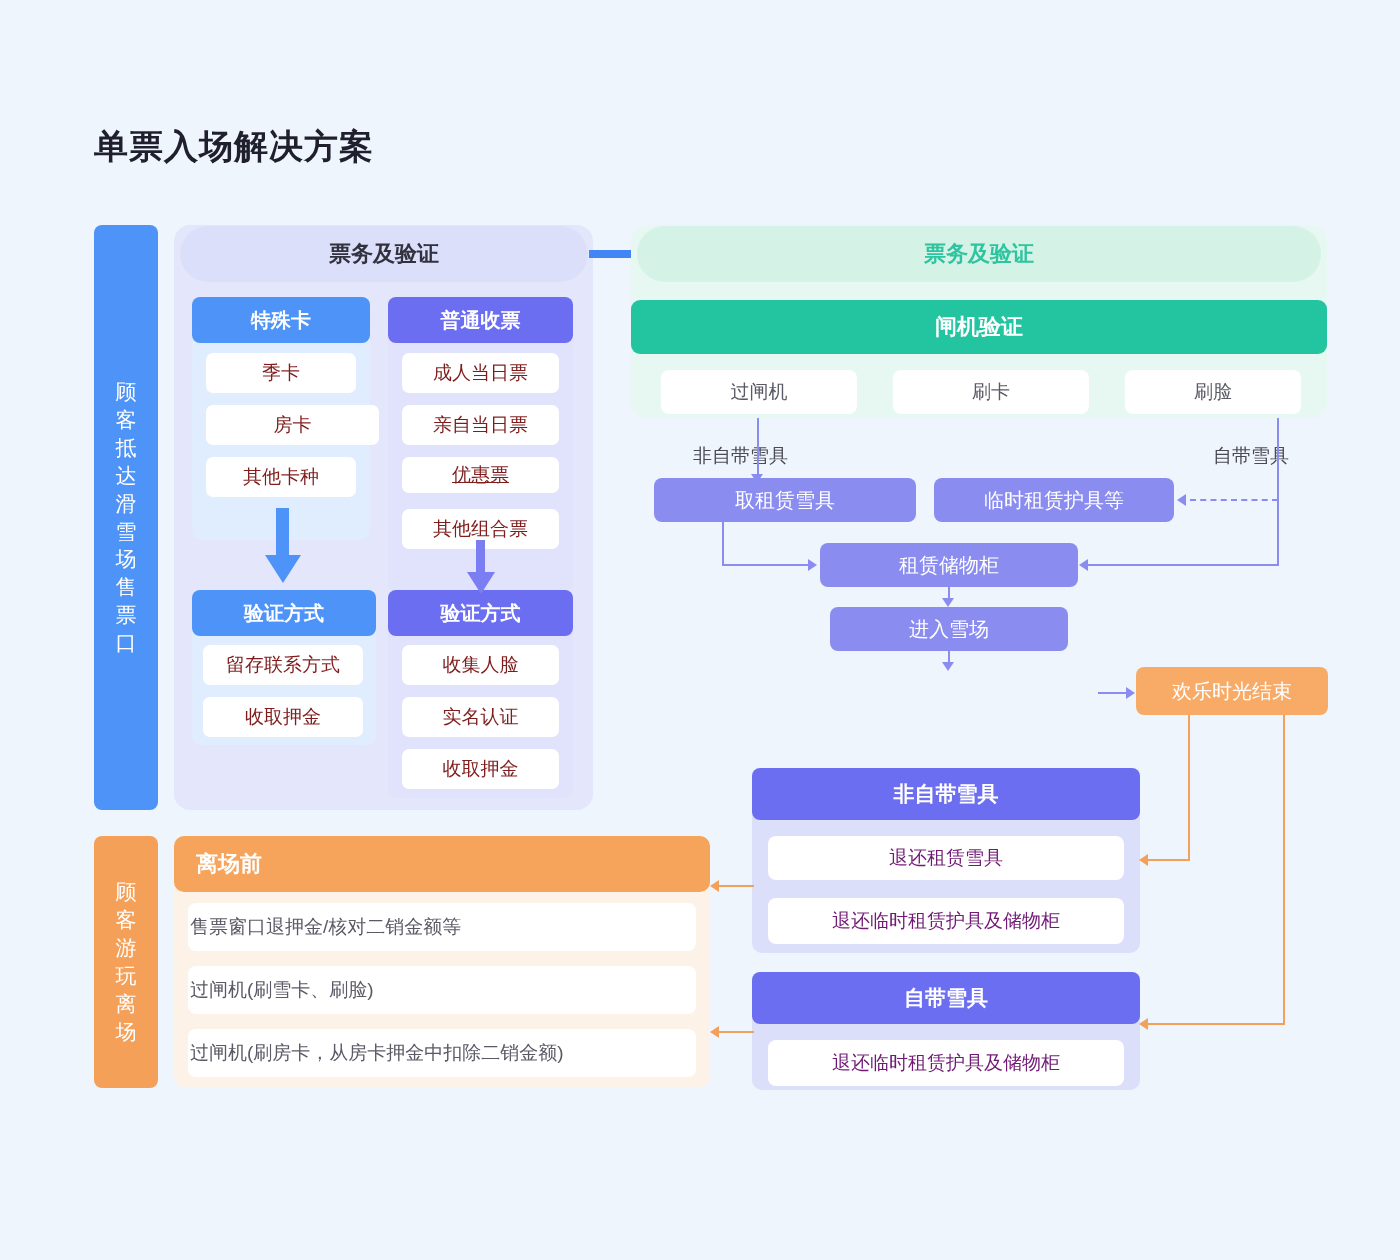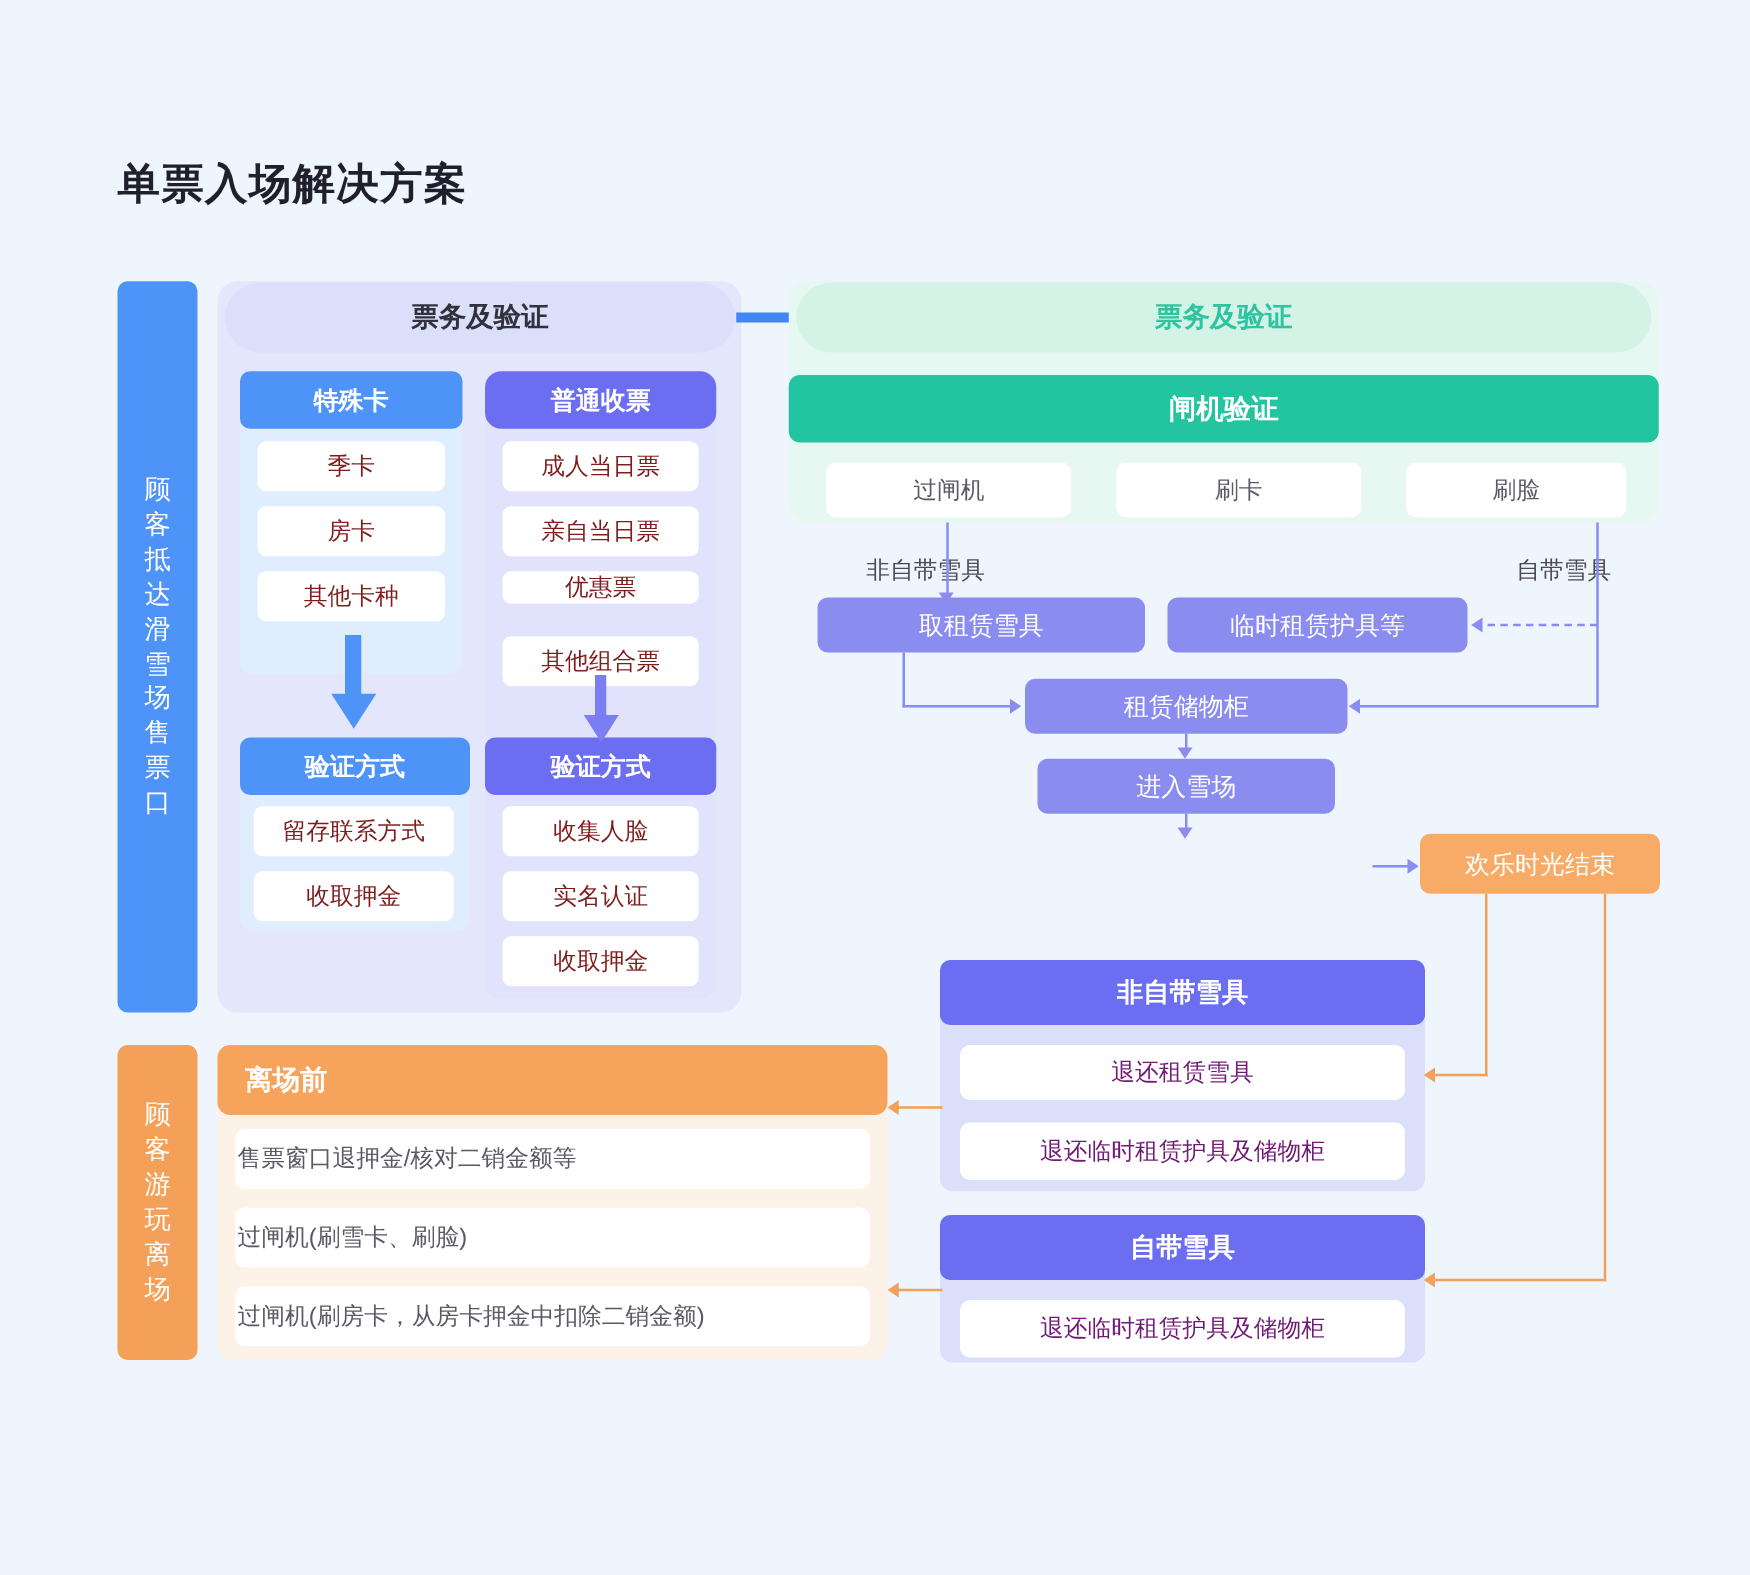--- a/index.html
+++ b/index.html
@@ -53,21 +53,21 @@
   #colB2{left:388px;top:590px;width:185px;height:208px;background:#e1e2fb;}
 
   .cap{
     border-radius:8px;color:#fff;
     font-size:20px;font-weight:bold;
     display:flex;align-items:center;justify-content:center;
   }
   .cap.blue{background:#4e93f7;}
   .cap.violet{background:#6c6ef2;}
   #capA1{left:192px;top:297px;width:178px;height:46px;}
-  #capA2{left:388px;top:297px;width:185px;height:46px;border-radius:13px;}
+  #capA2{left:388px;top:297px;width:185px;height:46px;}
   #capB1{left:192px;top:590px;width:184px;height:46px;}
   #capB2{left:388px;top:590px;width:185px;height:46px;}
 
   .chip{
     background:#fff;border-radius:7px;
     display:flex;align-items:center;justify-content:center;
     font-size:19px;color:#7f1d1d;
   }
 
   
@@ -176,26 +176,26 @@
   <div class="abs col" id="colA2"></div>
   <div class="abs col" id="colB1"></div>
   <div class="abs col" id="colB2"></div>
 
   <div class="abs cap blue" id="capA1">特殊卡</div>
   <div class="abs cap violet" id="capA2">普通收票</div>
   <div class="abs cap blue" id="capB1">验证方式</div>
   <div class="abs cap violet" id="capB2">验证方式</div>
 
   <div class="abs chip" style="left:206px;top:353px;width:150px;height:40px;">季卡</div>
-  <div class="abs chip" style="left:206px;top:405px;width:150px;height:40px;">房卡</div>
+  <div class="abs chip" style="left:206px;top:405px;width:173px;height:40px;">房卡</div>
   <div class="abs chip" style="left:206px;top:457px;width:150px;height:40px;">其他卡种</div>
 
   <div class="abs chip" style="left:402px;top:353px;width:157px;height:40px;">成人当日票</div>
   <div class="abs chip" style="left:402px;top:405px;width:157px;height:40px;">亲自当日票</div>
-  <div class="abs chip" style="left:402px;top:457px;width:157px;height:26px;">优惠票</div>
+  <div class="abs chip" style="left:402px;top:457px;width:157px;height:36px;text-decoration:underline;">优惠票</div>
   <div class="abs chip" style="left:402px;top:509px;width:157px;height:40px;">其他组合票</div>
 
   <div class="abs chip" style="left:203px;top:645px;width:160px;height:40px;">留存联系方式</div>
   <div class="abs chip" style="left:203px;top:697px;width:160px;height:40px;">收取押金</div>
 
   <div class="abs chip" style="left:402px;top:645px;width:157px;height:40px;">收集人脸</div>
   <div class="abs chip" style="left:402px;top:697px;width:157px;height:40px;">实名认证</div>
   <div class="abs chip" style="left:402px;top:749px;width:157px;height:40px;">收取押金</div>
 
   <div class="abs" style="left:276px;top:508px;width:13px;height:52px;background:#4e93f7;"></div>

